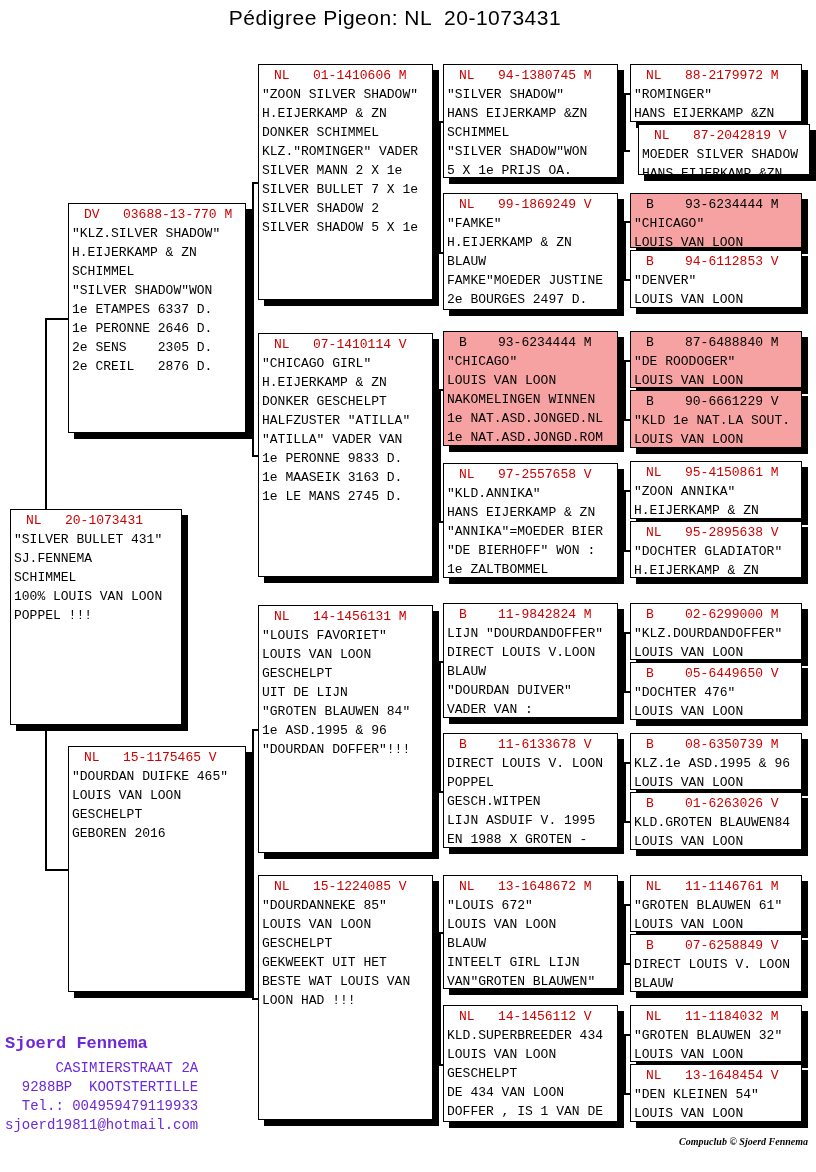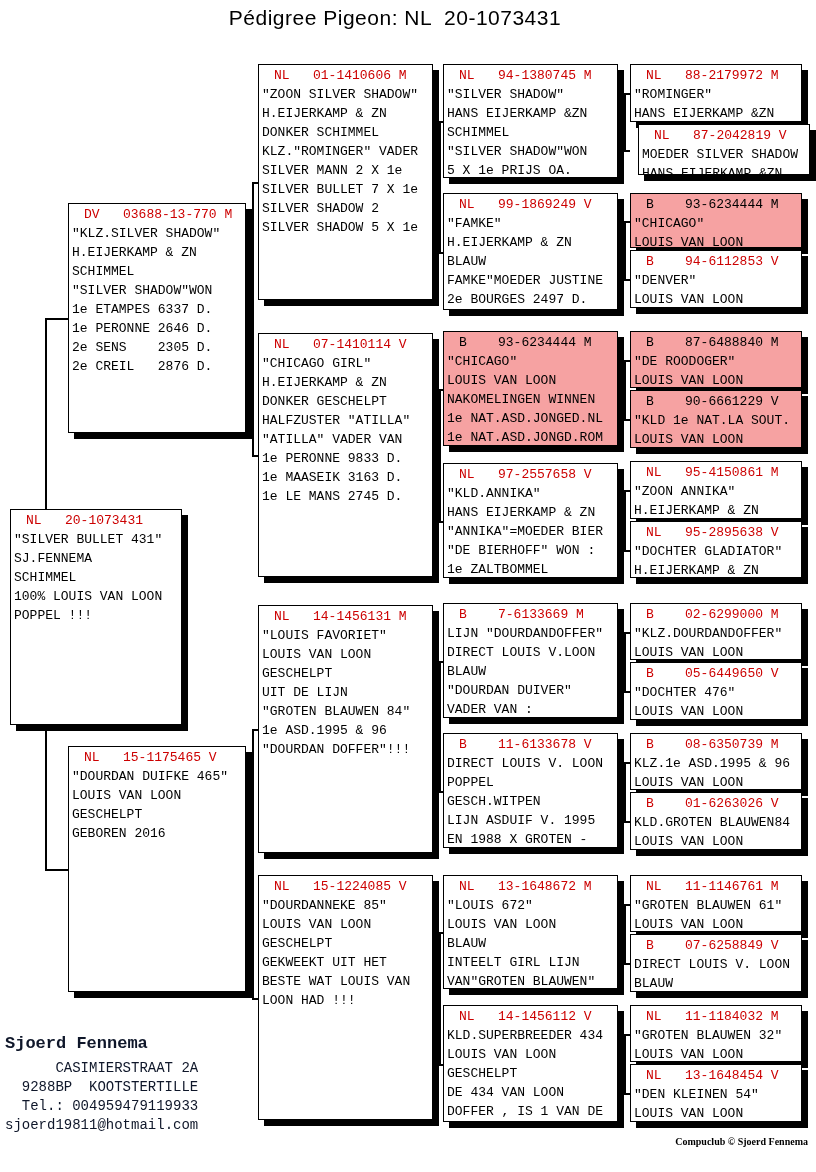--- a/index.html
+++ b/index.html
@@ -8,26 +8,26 @@
   #title{position:absolute;top:6px;left:0;width:790px;text-align:center;
          font-family:Liberation Sans, sans-serif;
          font-size:21px;color:#000;letter-spacing:0.5px;white-space:pre;}
   .pbox{position:absolute;background:#fff;border:1px solid #000;
         box-shadow:6px 6px 0 0 #000;z-index:2;padding:1px 3px;overflow:hidden;}
   .pbox.pink{background:var(--pink);}
   .phdr{font-weight:normal;font-size:13px;line-height:19px;color:var(--red);white-space:pre;padding-left:12px;}
   .phdr.black{color:#000;}
   .pline{font-size:13px;line-height:19px;color:#000;white-space:pre;}
   .cline{position:absolute;background:#000;z-index:1;}
-  #contact{position:absolute;left:5px;top:1033px;color:#0f172a;}
+  #contact{position:absolute;left:5px;top:1033px;color:#6d28d9;}
   #owner-name{font-weight:bold;font-size:17px;line-height:22px;margin-bottom:4px;white-space:pre;}
   .addr-line{font-size:14px;line-height:19px;white-space:pre;text-align:right;}
   #credit{position:absolute;right:8px;top:1136px;
           font-family:"Liberation Serif","DejaVu Serif",serif;
-          font-weight:bold;font-size:10px;color:#000;white-space:pre;}
+          font-style:italic;font-weight:bold;font-size:10px;color:#000;white-space:pre;}
 </style>
 </head>
 <body>
 
 <div id="page">
   <div id="title">Pédigree Pigeon: NL  20-1073431</div>
   <div id="tree">
       <div class="cline" style="left: 45px; top: 318px; width: 2px; height: 553px;"></div>
       <div class="cline" style="left: 45px; top: 318px; width: 23px; height: 2px;"></div>
       <div class="cline" style="left: 45px; top: 869px; width: 23px; height: 2px;"></div>
@@ -166,21 +166,21 @@
       </div>
       <div class="pbox" style="left: 443px; top: 463px; width: 167px; height: 111px;">
         <div class="phdr">NL   97-2557658 V</div>
         <div class="pline">"KLD.ANNIKA"</div>
         <div class="pline">HANS EIJERKAMP &amp; ZN</div>
         <div class="pline">"ANNIKA"=MOEDER BIER</div>
         <div class="pline">"DE BIERHOFF" WON :</div>
         <div class="pline">1e ZALTBOMMEL</div>
       </div>
       <div class="pbox" style="left: 443px; top: 603px; width: 167px; height: 111px;">
-        <div class="phdr">B    7-6133669 M</div>
+        <div class="phdr">B    11-9842824 M</div>
         <div class="pline">LIJN "DOURDANDOFFER"</div>
         <div class="pline">DIRECT LOUIS V.LOON</div>
         <div class="pline">BLAUW</div>
         <div class="pline">"DOURDAN DUIVER"</div>
         <div class="pline">VADER VAN :</div>
       </div>
       <div class="pbox" style="left: 443px; top: 733px; width: 167px; height: 111px;">
         <div class="phdr">B    11-6133678 V</div>
         <div class="pline">DIRECT LOUIS V. LOON</div>
         <div class="pline">POPPEL</div>

